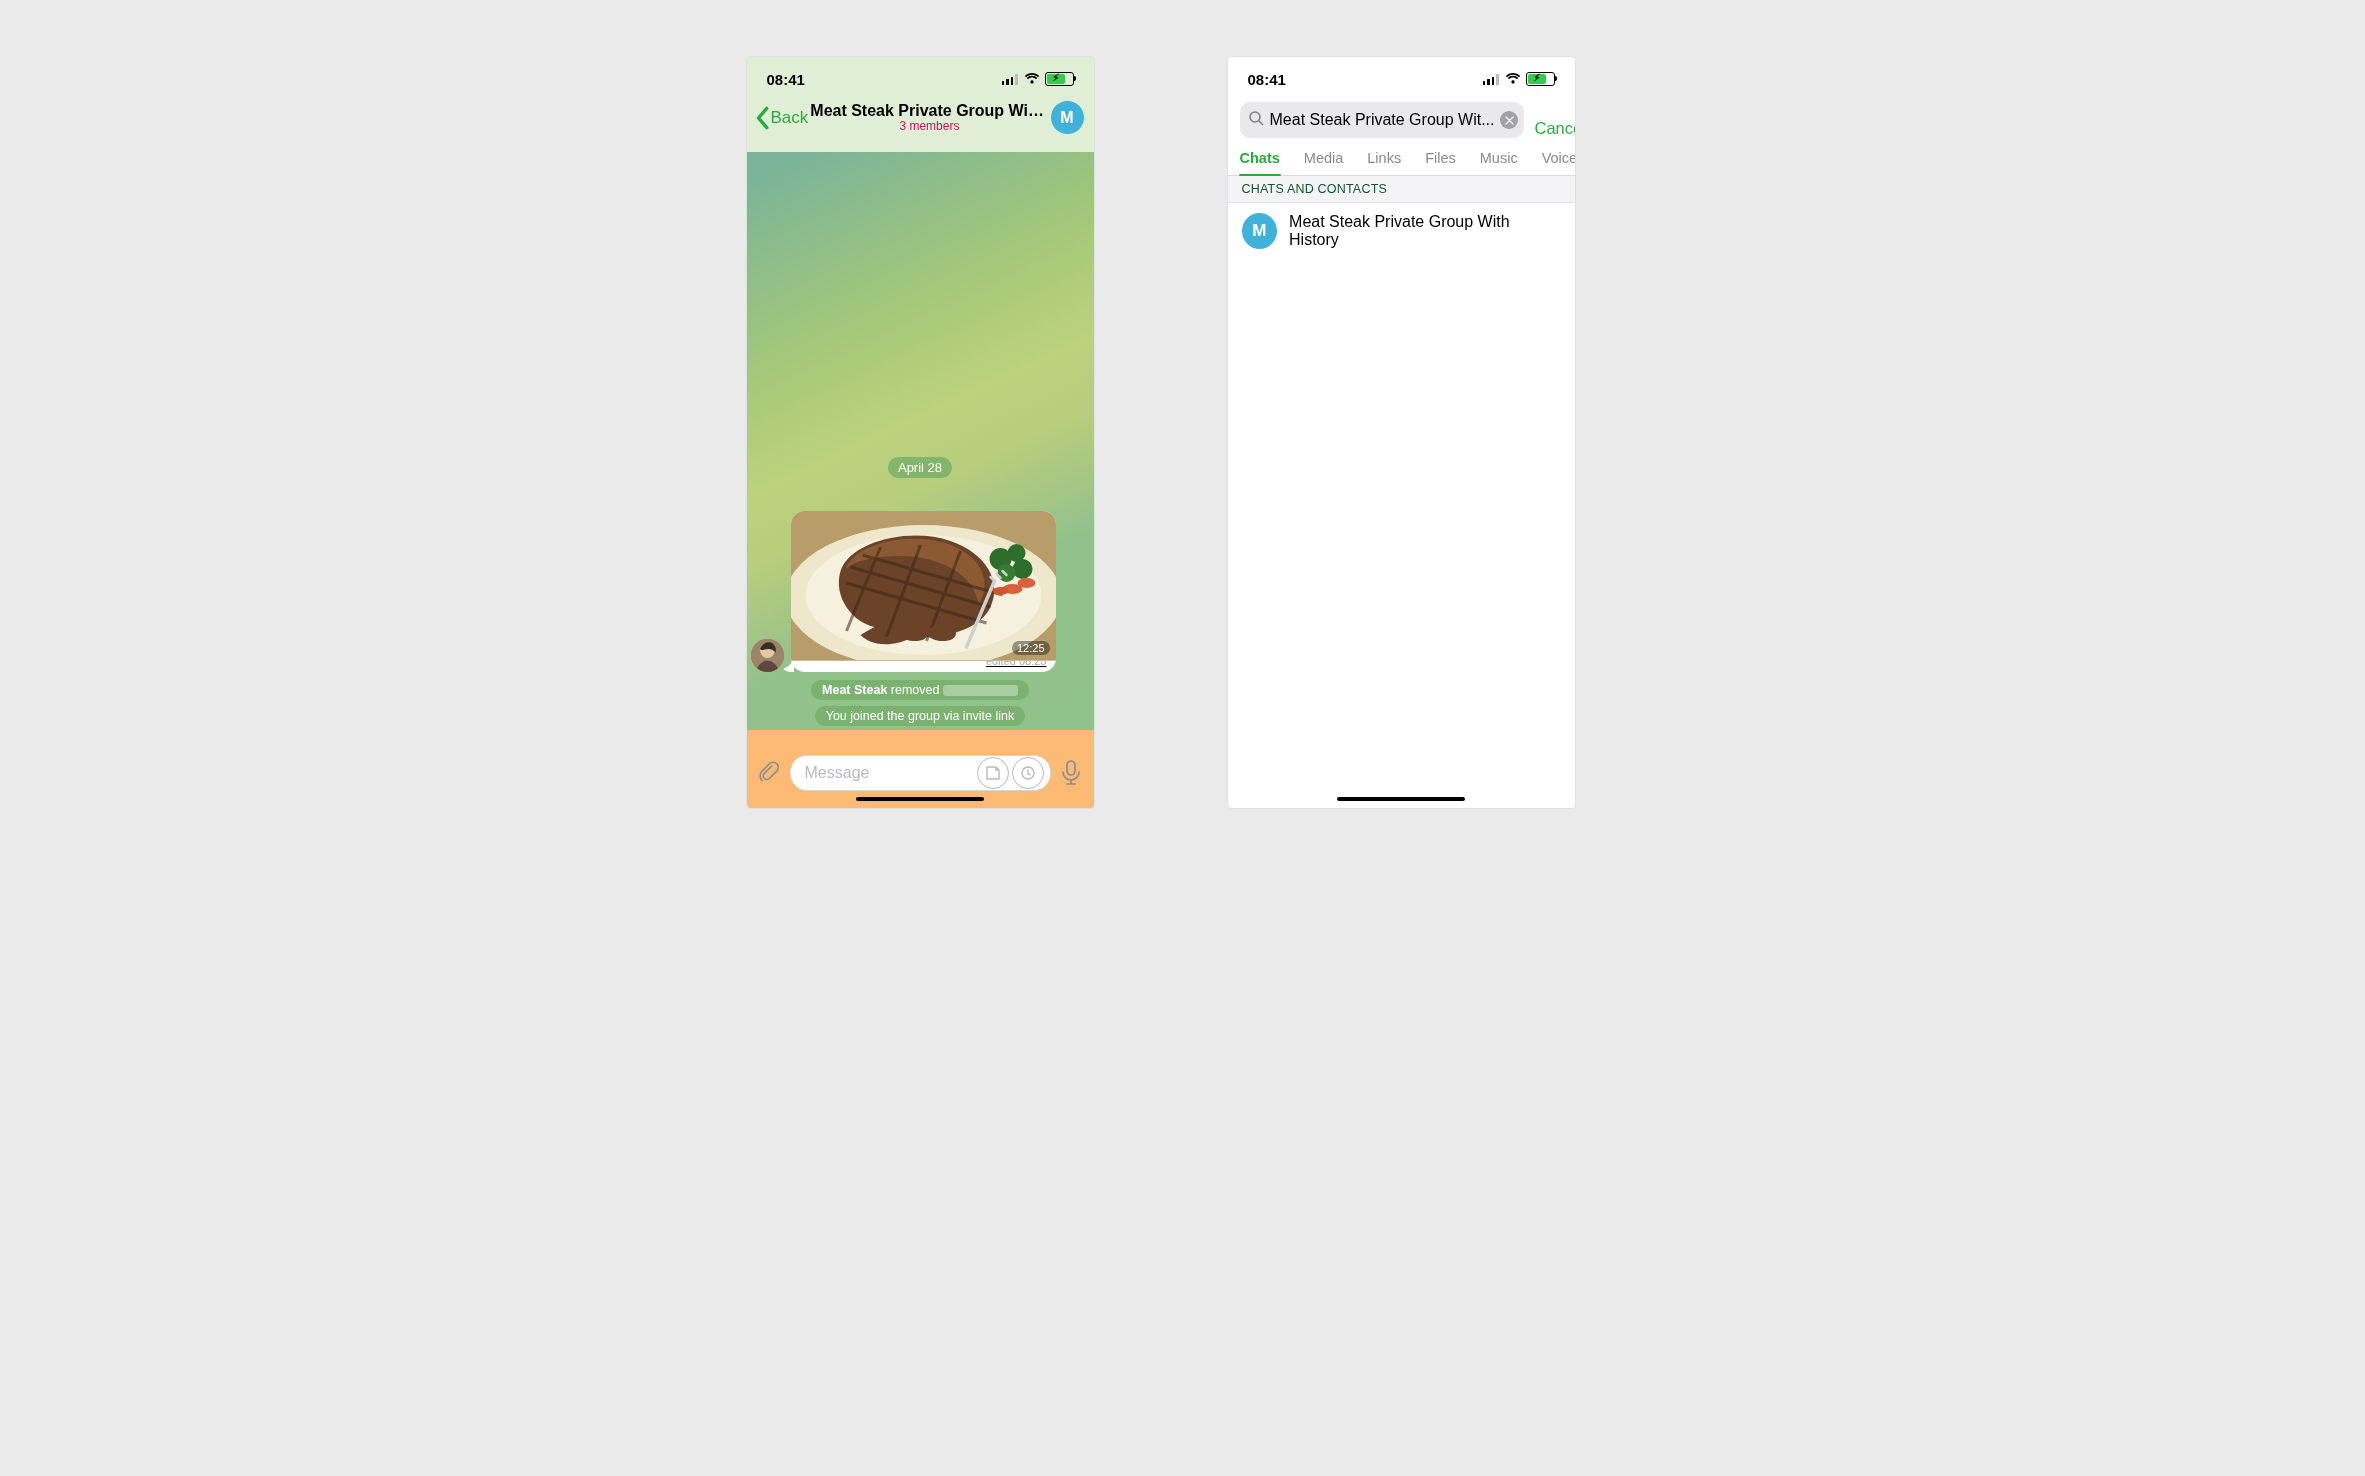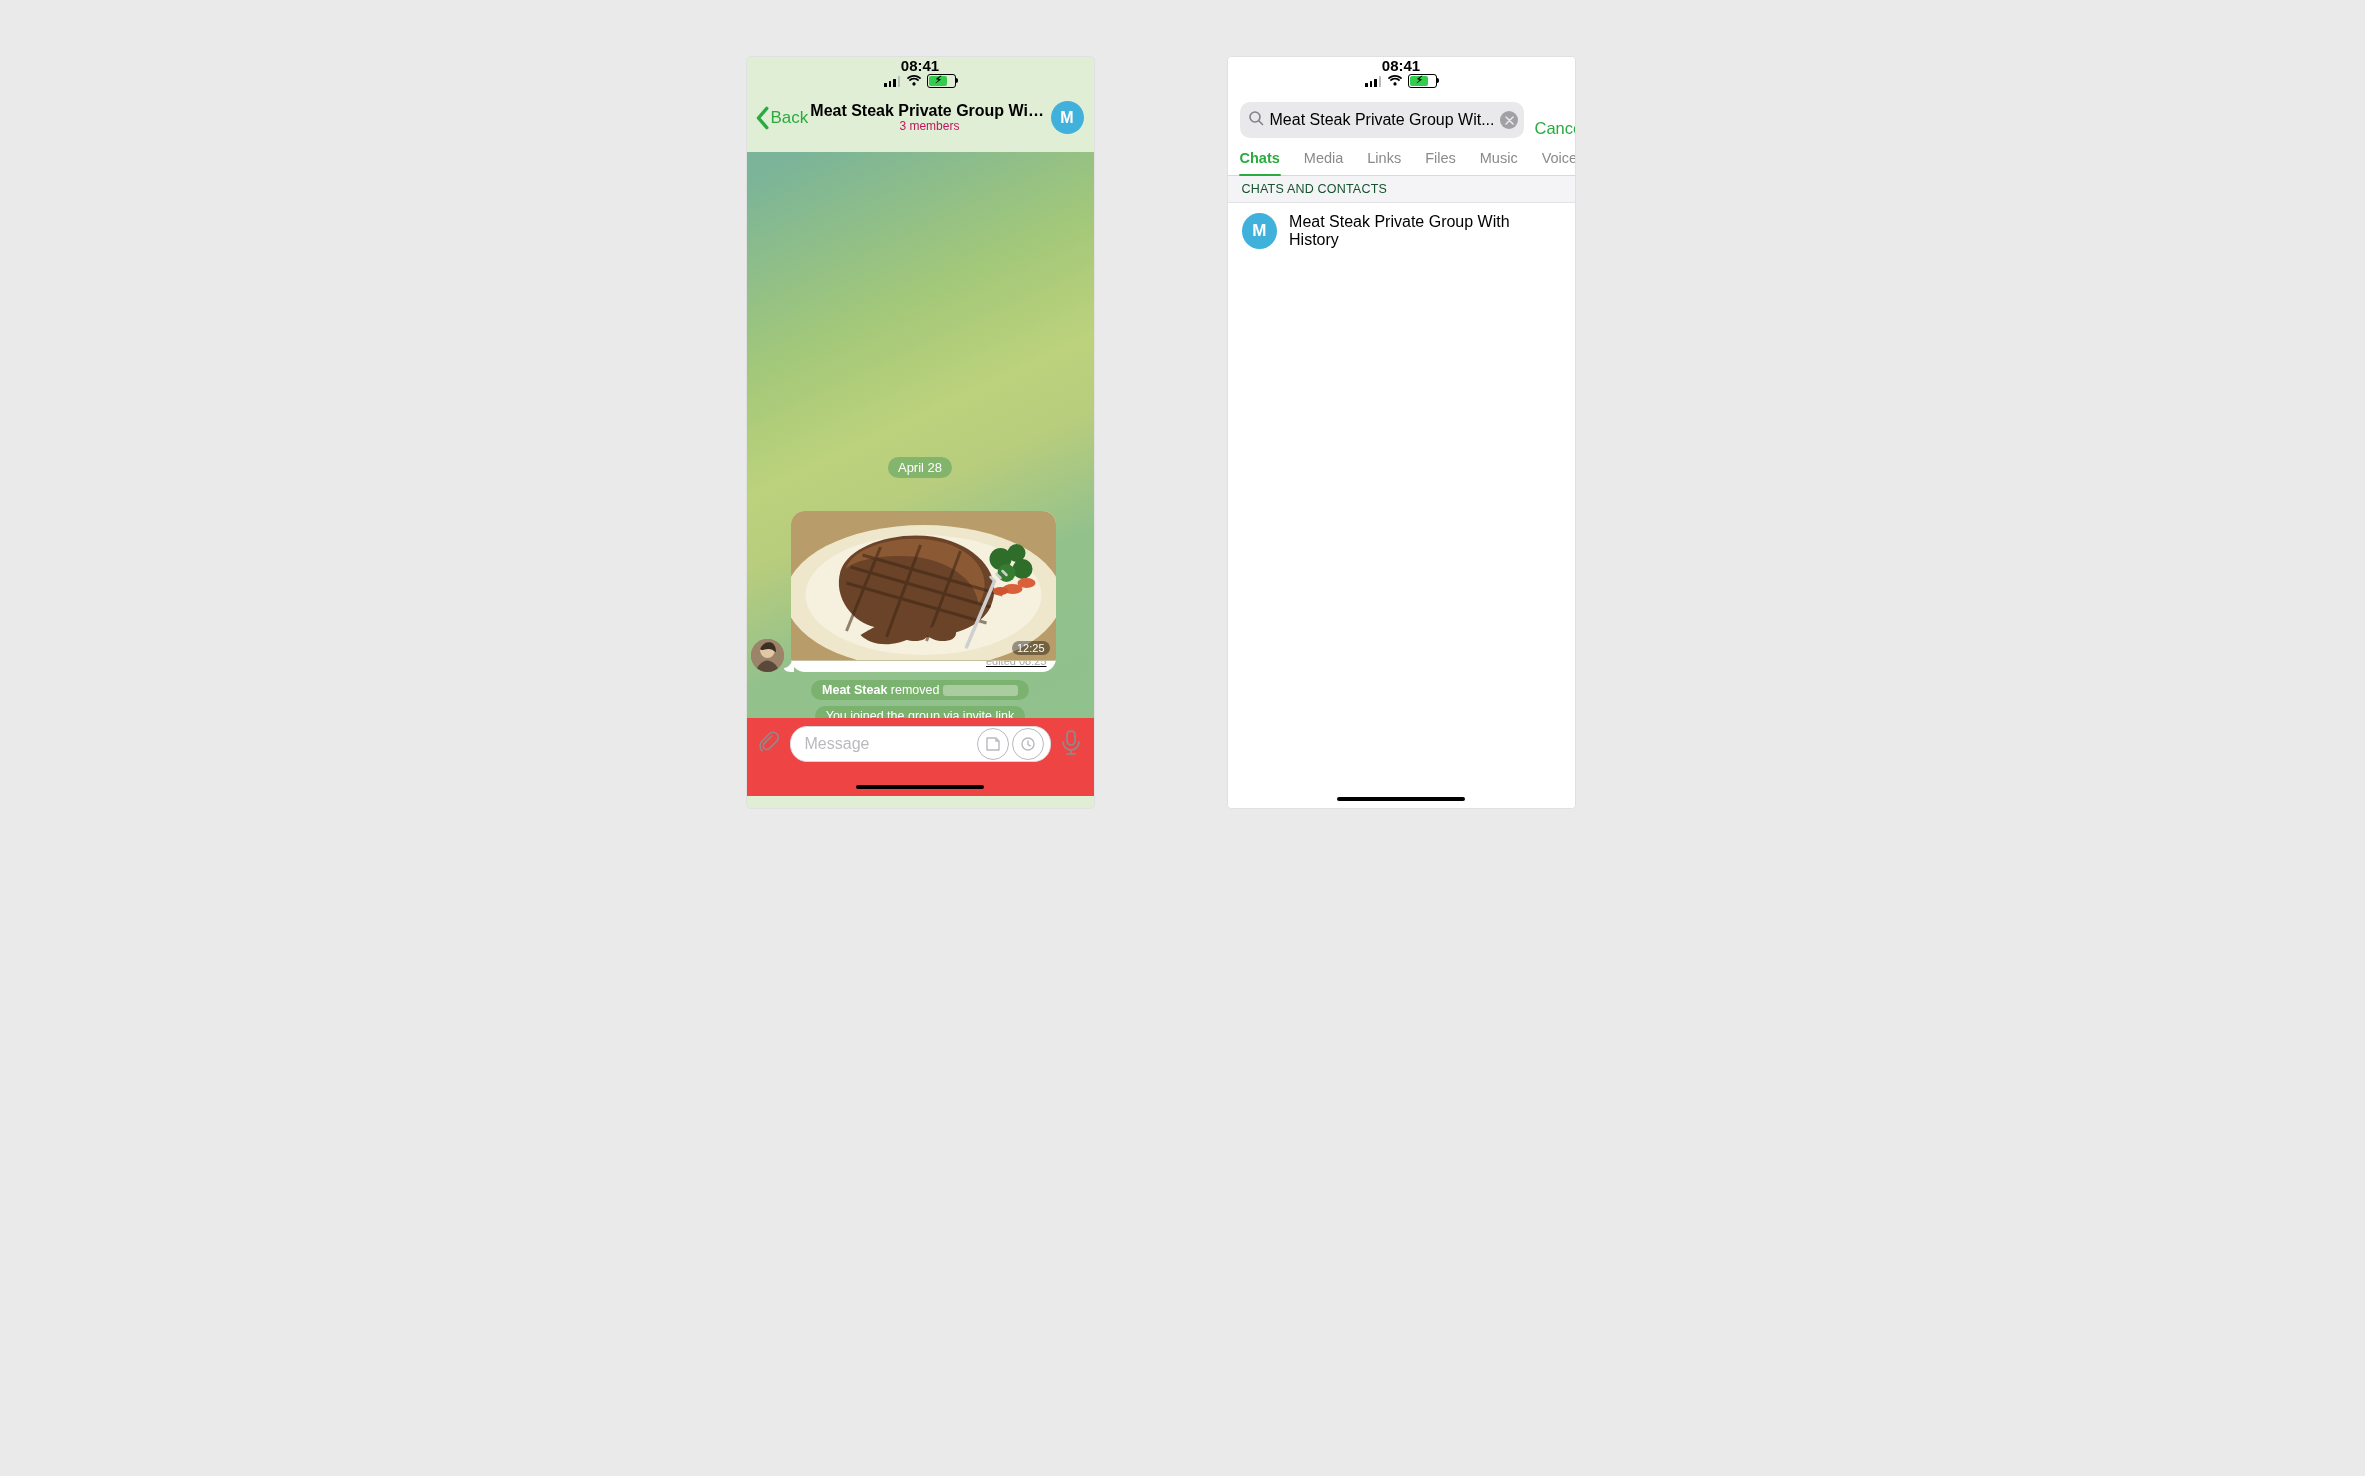--- a/index.html
+++ b/index.html
@@ -15,21 +15,21 @@
     --bubble:#fff;
     --chat-top:#e1eed6;
   }
   html,body{margin:0;padding:0;background:var(--grey-bg);font-family:-apple-system,BlinkMacSystemFont,"SF Pro Text","Helvetica Neue",Arial,sans-serif;}
   .canvas{position:relative;width:1480px;height:875px;margin:0 auto;}
   .phone{position:absolute;width:347px;height:751px;border-radius:4px;overflow:hidden;box-shadow:0 0 0 1px rgba(0,0,0,.04);}
   .phoneA{left:304px;top:57px;background:var(--chat-top);}
   .phoneB{left:785px;top:57px;background:#fff;}
 
   
-  .status{height:44px;display:flex;justify-content:flex-start;align-items:center;padding:0 20px;font-size:15px;font-weight:600;flex-direction:column;}
+  .status{height:44px;display:flex;justify-content:space-between;align-items:center;padding:0 20px;font-size:15px;font-weight:600;}
   .status .right{display:flex;align-items:center;gap:5px;}
   .sig-icon,.wifi-icon,.batt-icon{display:inline-block;}
   .sig-icon{width:17px;height:11px;position:relative;}
   .sig-icon i{position:absolute;bottom:0;width:2.8px;background:#000;border-radius:.5px;}
   .sig-icon i:nth-child(1){left:0;height:4px;}
   .sig-icon i:nth-child(2){left:4.5px;height:6px;}
   .sig-icon i:nth-child(3){left:9px;height:8px;}
   .sig-icon i:nth-child(4){left:13.5px;height:10.5px;background:#bbb;}
   .wifi-icon svg{display:block;}
   .batt-icon{width:27px;height:12px;border:1px solid #000;border-radius:3px;position:relative;}
@@ -65,21 +65,21 @@
   .bubble-tail{position:absolute;left:33px;bottom:0;width:10px;height:14px;}
   .img-ct{position:relative;height:149px;background:#d2c9a8;overflow:hidden;border-bottom:0.5px solid rgba(0,0,0,.05);}
   .img-time{position:absolute;right:6px;bottom:5px;color:#fff;font-size:11px;background:rgba(0,0,0,.38);padding:1px 5px;border-radius:8px;}
   .bubble-text{padding:7px 10px 6px;font-size:15.5px;line-height:1.28;color:#000;}
   .bubble-meta{text-align:right;padding:0 9px 5px;font-size:11px;color:#a7a7ab;margin-top:-6px;}
 
   
   .steak-svg{position:absolute;inset:0;width:100%;height:100%;}
 
   
-  .compose{position:absolute;bottom:12px;left:0;right:0;height:70px;background:#ef4444;display:flex;align-items:flex-start;padding:8px 9px 0;gap:6px;}
+  .compose{position:absolute;bottom:0;left:0;right:0;height:70px;background:#fdba74;display:flex;align-items:center;padding:8px 9px 0;gap:6px;}
   .paperclip{width:28px;height:34px;display:flex;align-items:center;justify-content:center;}
   .input-box{flex:1;height:34px;background:#fff;border:1px solid #d7d7da;border-radius:17px;display:flex;align-items:center;padding:0 6px 0 14px;gap:3px;}
   .input-box .ph{flex:1;color:#b9b9be;font-size:16px;}
   .circle-ico{width:30px;height:30px;border:1.4px solid #b9b9be;border-radius:50%;display:flex;align-items:center;justify-content:center;color:#b9b9be;}
   .mic{width:28px;height:34px;display:flex;align-items:center;justify-content:center;}
   .home-ind{position:absolute;bottom:7px;left:50%;transform:translateX(-50%);width:128px;height:4.5px;background:#000;border-radius:3px;}
 
   
   .phoneB .status{background:#fff;}
   .search-row{display:flex;align-items:flex-end;padding:0 12px 8px;gap:10px;background:#fff;}

